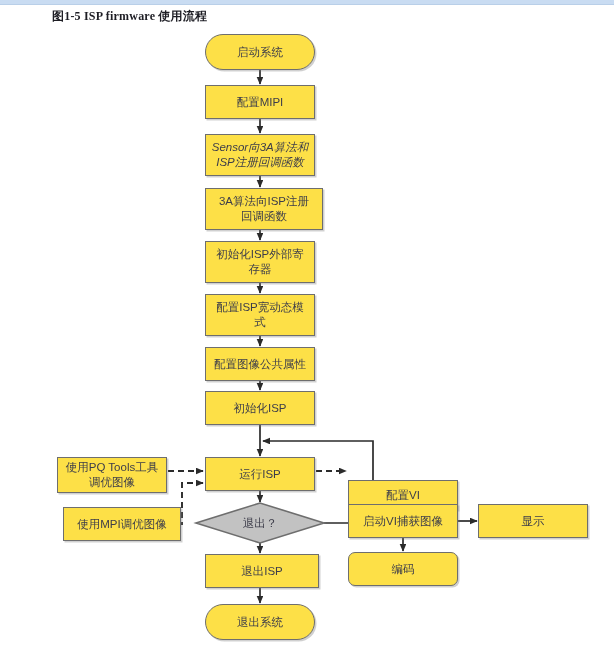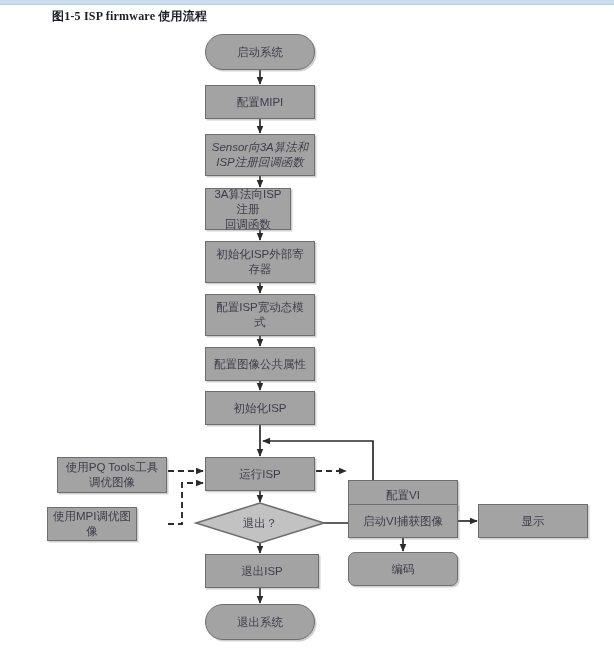--- a/index.html
+++ b/index.html
@@ -19,21 +19,21 @@
   #caption{
     position:absolute;left:52px;top:8px;
     font-family:"Liberation Serif","DejaVu Serif",serif;
     font-size:12px;font-weight:bold;color:#1d1d24;
     white-space:nowrap;letter-spacing:0.2px;
   }
   #canvas{position:absolute;left:0;top:0;width:614px;height:652px;}
 
   .node{
     position:absolute;
-    background:#a3a3a3;
+    background:#fde047;
     border:1.6px solid #6e6e6e;
     box-sizing:border-box;
     display:flex;align-items:center;justify-content:center;
     text-align:center;
     font-size:11.5px;
     line-height:15px;
     color:#3d3d4a;
     padding:8px 3px;
     box-shadow:1.5px 1.5px 0 rgba(120,120,120,0.35);
   }
@@ -86,21 +86,21 @@
 
     <polygon points="196,523 260,503 324,523 260,543" fill="#c2c2c2" stroke="#6e6e6e" stroke-width="1.6"></polygon>
   </svg>
 
   <div class="node term" style="left:205px;top:34px;width:110px;height:36px;">启动系统</div>
   <div class="node" style="left:205px;top:85px;width:110px;height:34px;">配置MIPI</div>
   <div class="node" style="left:205px;top:134px;width:110px;height:42px;">
       <span style="white-space:pre-line;font-style:italic;">Sensor向3A算法和
 ISP注册回调函数</span>
     </div>
-  <div class="node" style="left:205px;top:188px;width:86px;height:42px;">
+  <div class="node" style="left:205px;top:188px;width:118px;height:42px;">
       <span style="white-space:pre-line;">3A算法向ISP注册
 回调函数</span>
     </div>
   <div class="node" style="left:205px;top:241px;width:110px;height:42px;">
       <span style="white-space:pre-line;">初始化ISP外部寄
 存器</span>
     </div>
   <div class="node" style="left:205px;top:294px;width:110px;height:42px;">
       <span style="white-space:pre-line;">配置ISP宽动态模
 式</span>
@@ -113,19 +113,19 @@
     <span class="dlabel">退出？</span>
   </div>
 
   <div class="node" style="left:205px;top:554px;width:114px;height:34px;">退出ISP</div>
   <div class="node term" style="left:205px;top:604px;width:110px;height:36px;">退出系统</div>
 
   <div class="node" style="left:57px;top:457px;width:110px;height:36px;">
       <span style="white-space:pre-line;">使用PQ Tools工具
 调优图像</span>
     </div>
-  <div class="node" style="left:47px;top:507px;width:90px;height:34px;">使用MPI调优图像</div>
+  <div class="node" style="left:63px;top:507px;width:118px;height:34px;">使用MPI调优图像</div>
 
   <div class="node" style="left:348px;top:480px;width:110px;height:30px;">配置VI</div>
   <div class="node" style="left:348px;top:504px;width:110px;height:34px;">启动VI捕获图像</div>
   <div class="node" style="left:478px;top:504px;width:110px;height:34px;">显示</div>
   <div class="node" style="left:348px;top:552px;width:110px;height:34px;border-radius:7px;">编码</div>
 </div>
 
 </body></html>

